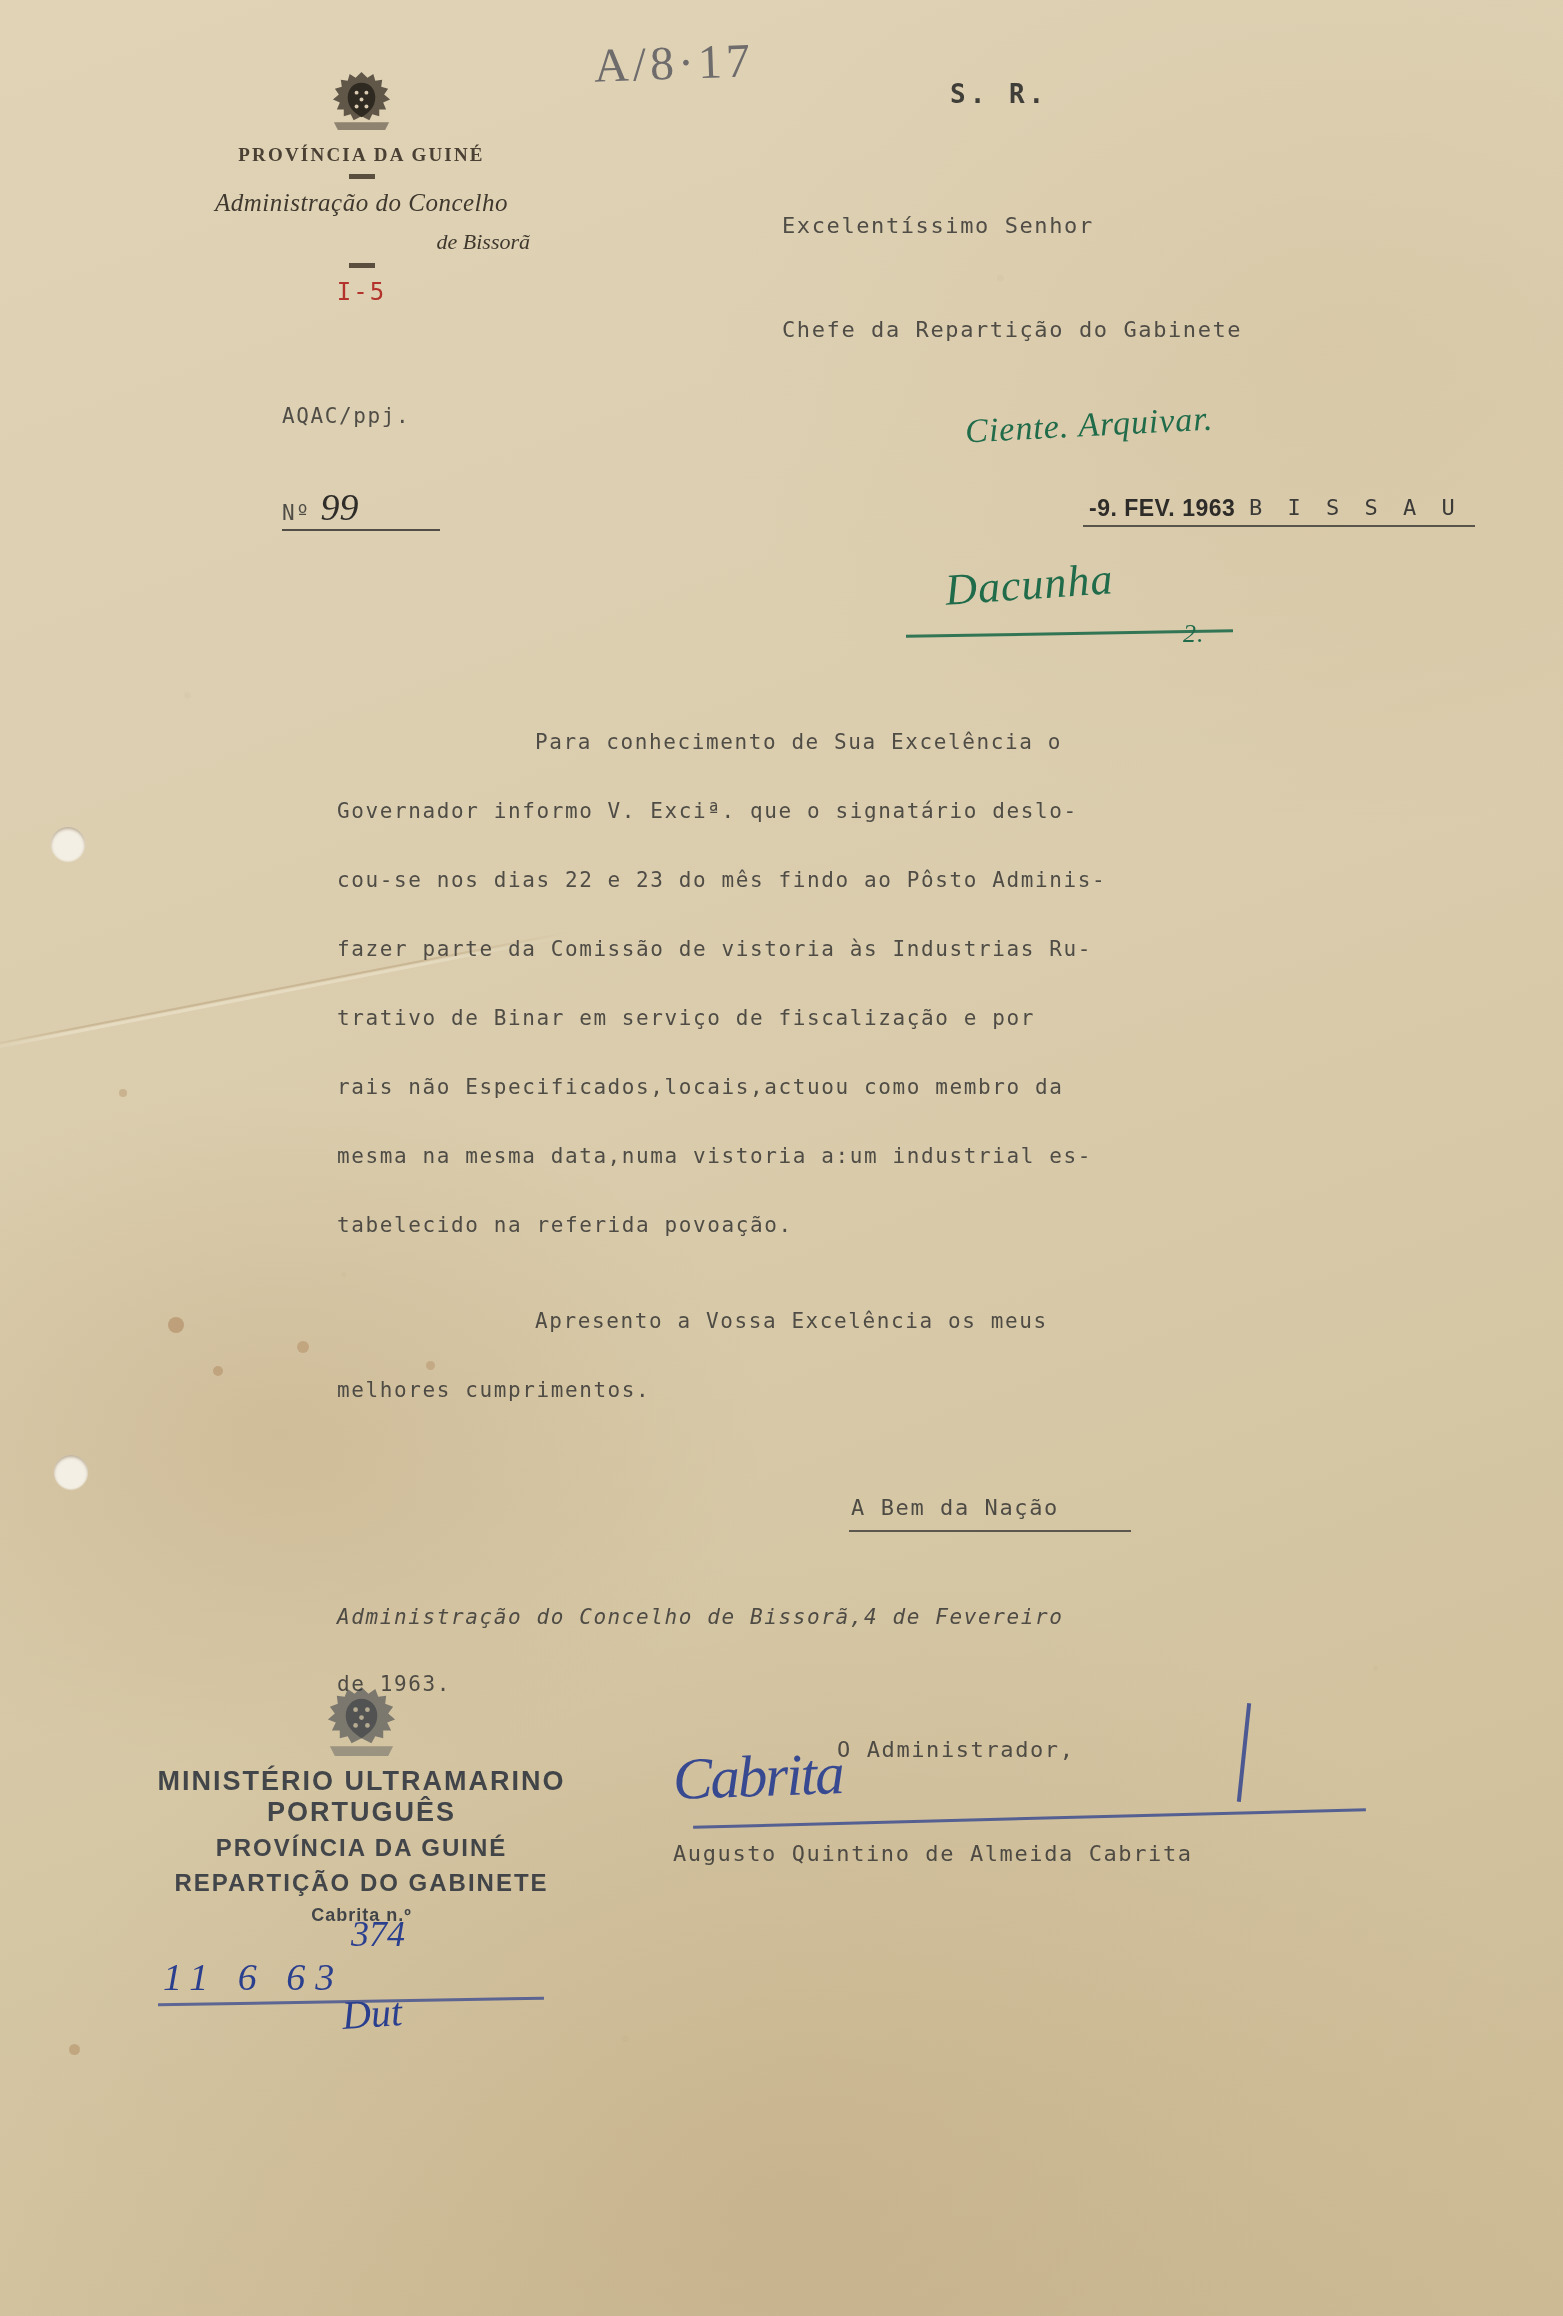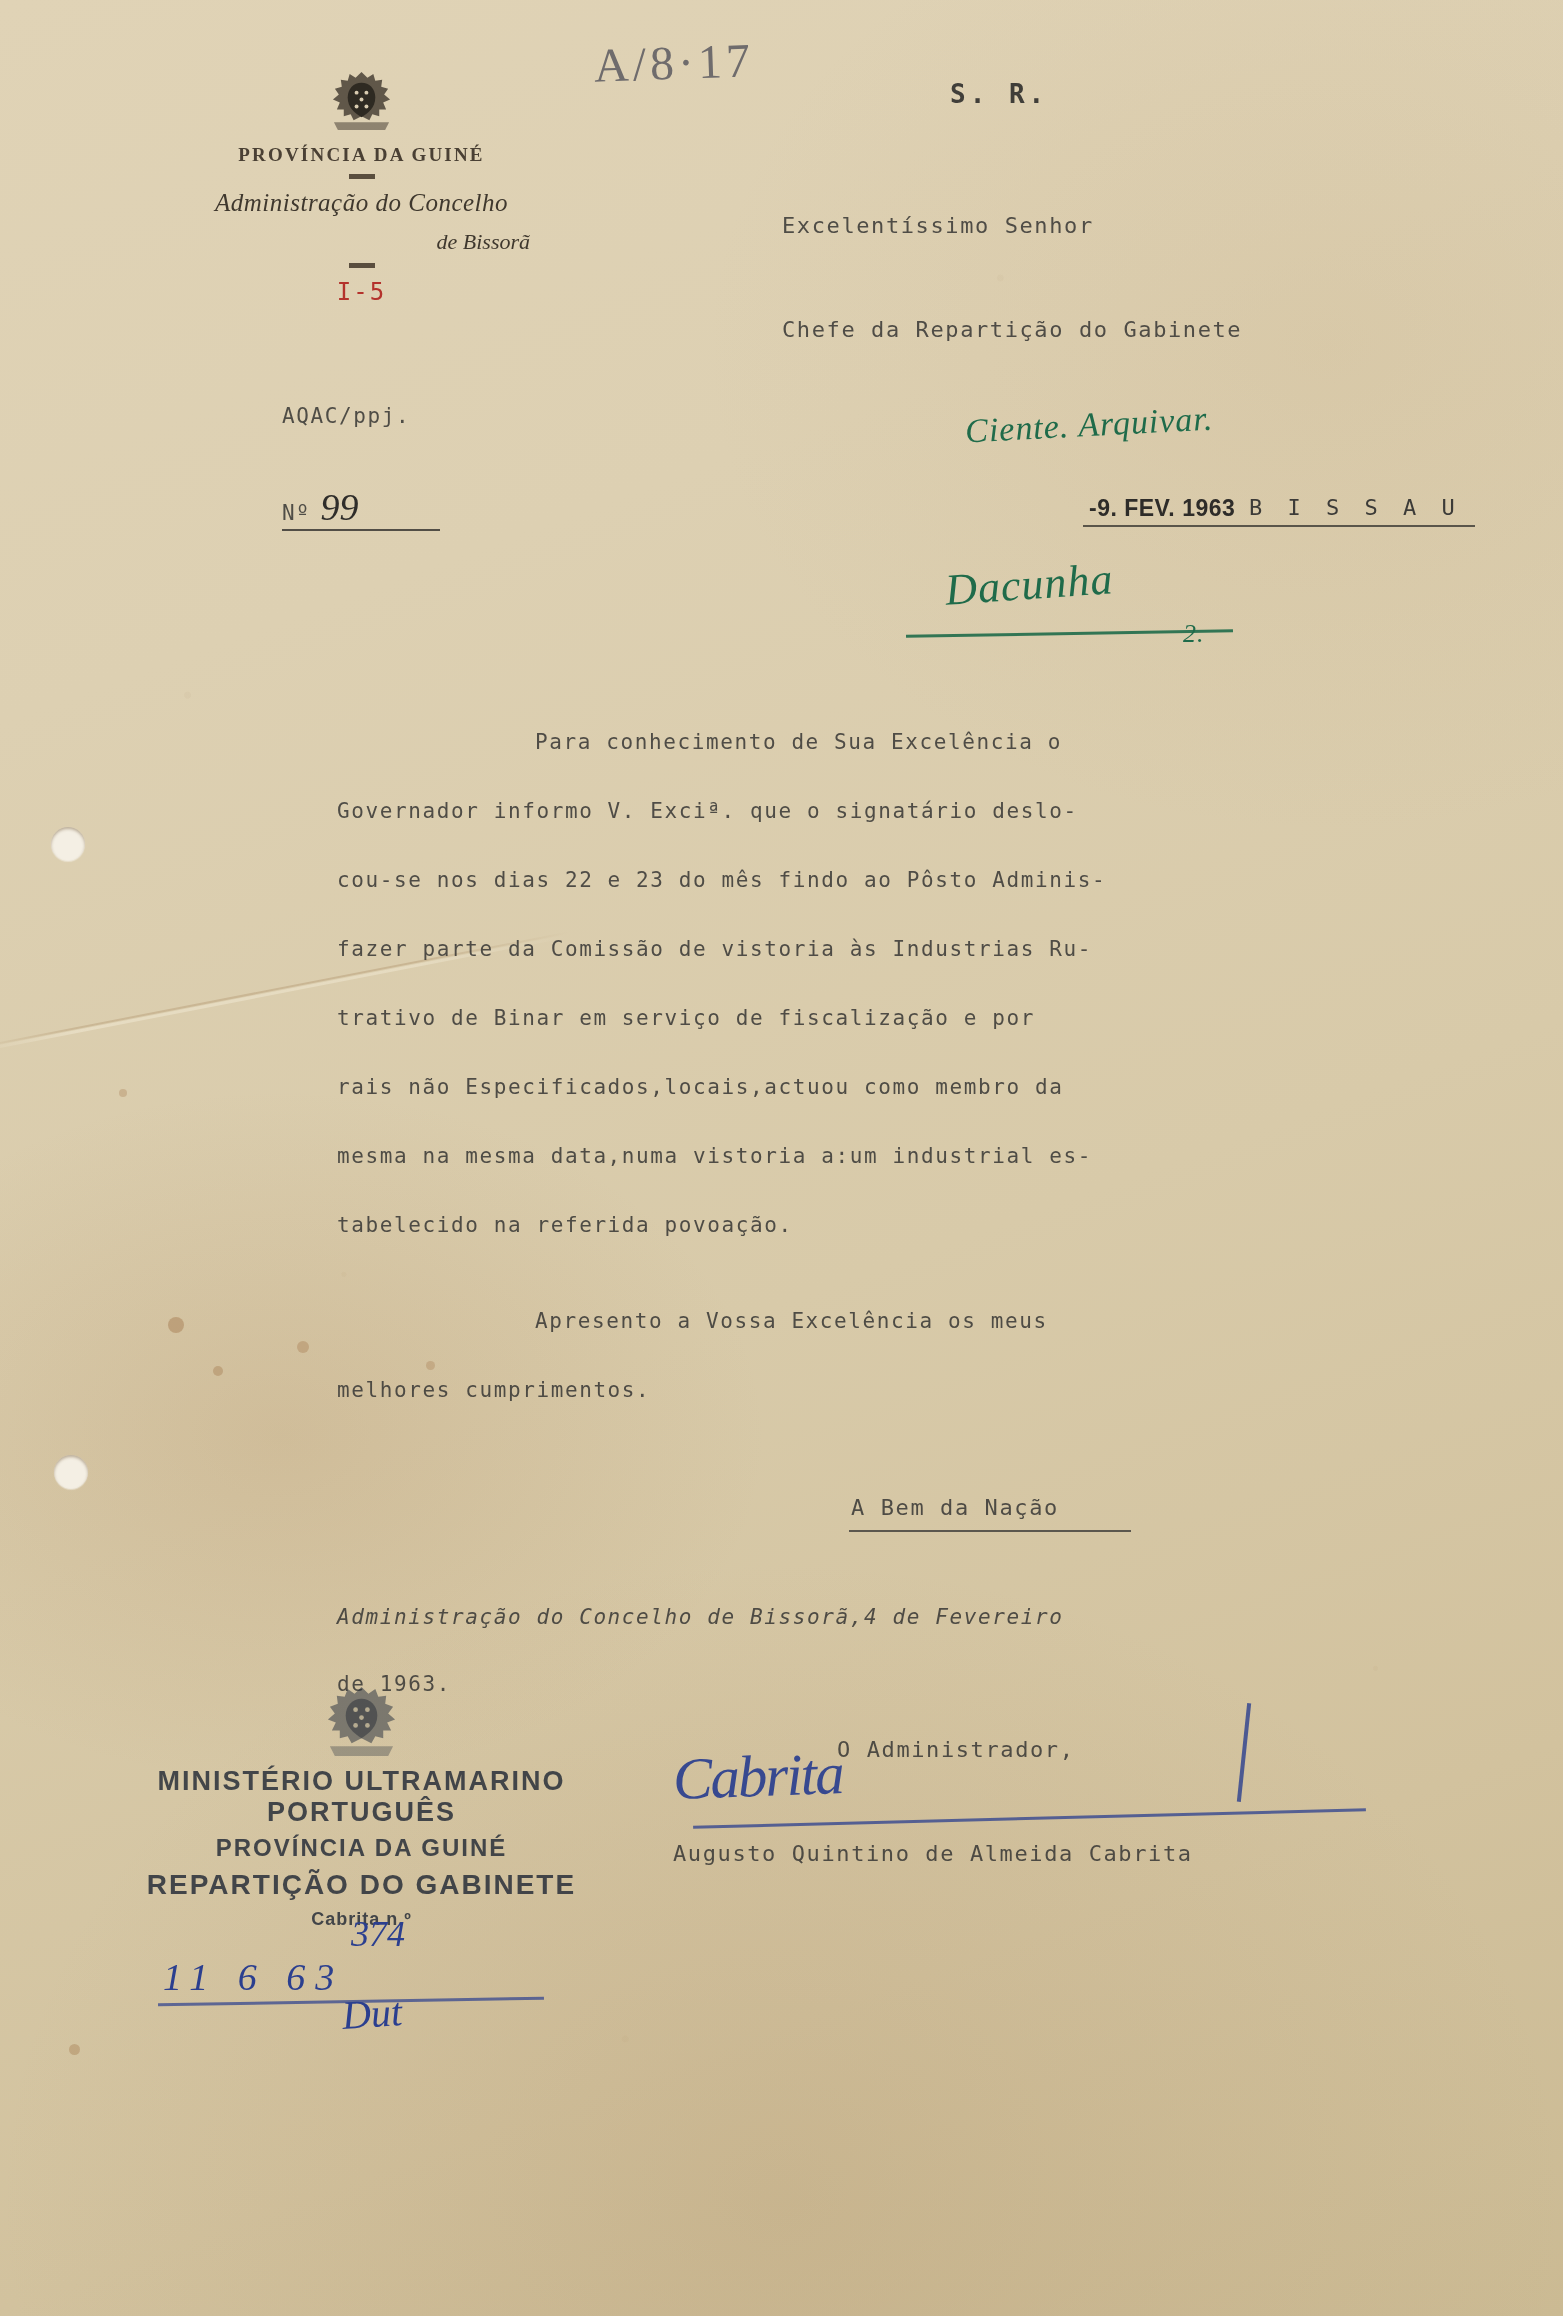--- a/index.html
+++ b/index.html
@@ -302,21 +302,21 @@
   .stamp-line {
     font-family: "Liberation Sans", sans-serif;
     font-weight: 700;
     letter-spacing: 2px;
     text-align: center;
     color: #232a36;
     opacity: .82;
   }
   #stamp-l1 { font-size: 27px; margin-top: 4px; }
   #stamp-l2 { font-size: 24px; margin-top: 6px; }
-  #stamp-l3 { font-size: 28px; margin-top: 7px; }
+  #stamp-l3 { font-size: 24px; margin-top: 7px; }
   #stamp-l4 { font-size: 18px; margin-top: 8px; letter-spacing: 1px; }
   #entry-num {
     position: absolute;
     left: 351px; top: 1913px;
     font-family: "Liberation Serif", serif;
     font-style: italic;
     font-size: 36px;
     color: #2b3f8f;
   }
   #entry-date {

